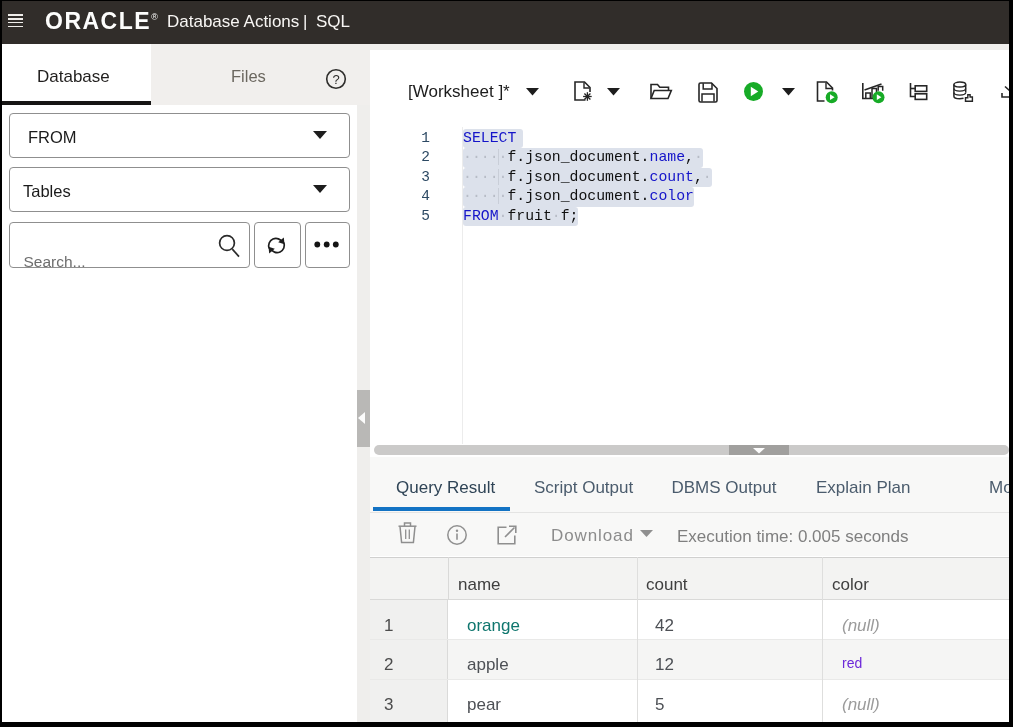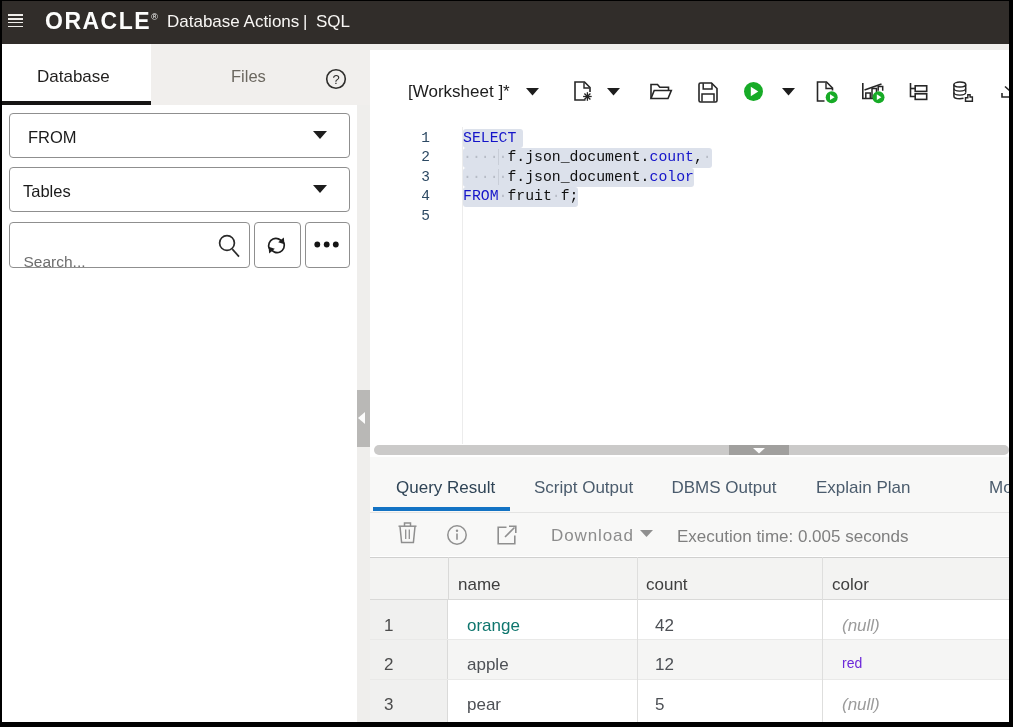--- a/index.html
+++ b/index.html
@@ -156,20 +156,21 @@
 
 <svg class="abs" style="left:998px;top:80px;" width="16" height="20">
   <path d="M 12 1 L 12 11 M 12 11 L 7 6.5 M 12 11 L 17 6.5" fill="none" stroke="#262626" stroke-width="1.6"></path>
   <path d="M 4 13 L 4 17 L 16 17" fill="none" stroke="#262626" stroke-width="1.6"></path>
 </svg>
 
 <div class="abs" style="left:462px;top:127px;width:1px;height:317px;background:#ececec;"></div>
 <div id="gutter" class="abs mono" style="left:370px;top:128.5px;width:60px;text-align:right;font-size:14.5px;line-height:19.5px;color:#2c4963;">1<br>2<br>3<br>4<br>5</div>
 <div id="code" class="abs mono" style="left:463px;top:128.5px;font-size:14.8px;line-height:19.5px;color:#101010;">
     <div class="cline"><span class="sel" style="padding-right:7px;"><span class="kw">SELECT</span></span></div>
+<div class="cline"><span class="sel"><span class="ws">····<span class="g">·</span></span>f.json_document.<span class="kw">name</span>,<span class="ws">·</span></span></div>
 <div class="cline"><span class="sel"><span class="ws">····<span class="g">·</span></span>f.json_document.<span class="kw">count</span>,<span class="ws">·</span></span></div>
 <div class="cline"><span class="sel"><span class="ws">····<span class="g">·</span></span>f.json_document.<span class="kw">color</span></span></div>
 <div class="cline"><span class="sel"><span class="kw">FROM</span><span class="ws">·</span>fruit<span class="ws">·</span>f;</span></div>
 </div>
 
 <div class="abs" style="left:374px;top:445px;width:635px;height:10px;background:#cbcac9;border-radius:5px;"></div>
 <div class="abs" style="left:729px;top:445px;width:60px;height:10px;background:#a1a09e;"></div>
 <svg class="abs" style="left:753px;top:447.5px;" width="12" height="5.5">
     <polygon points="0,0 12,0 6,5.5" fill="#fcfcfc"></polygon>
   </svg>

